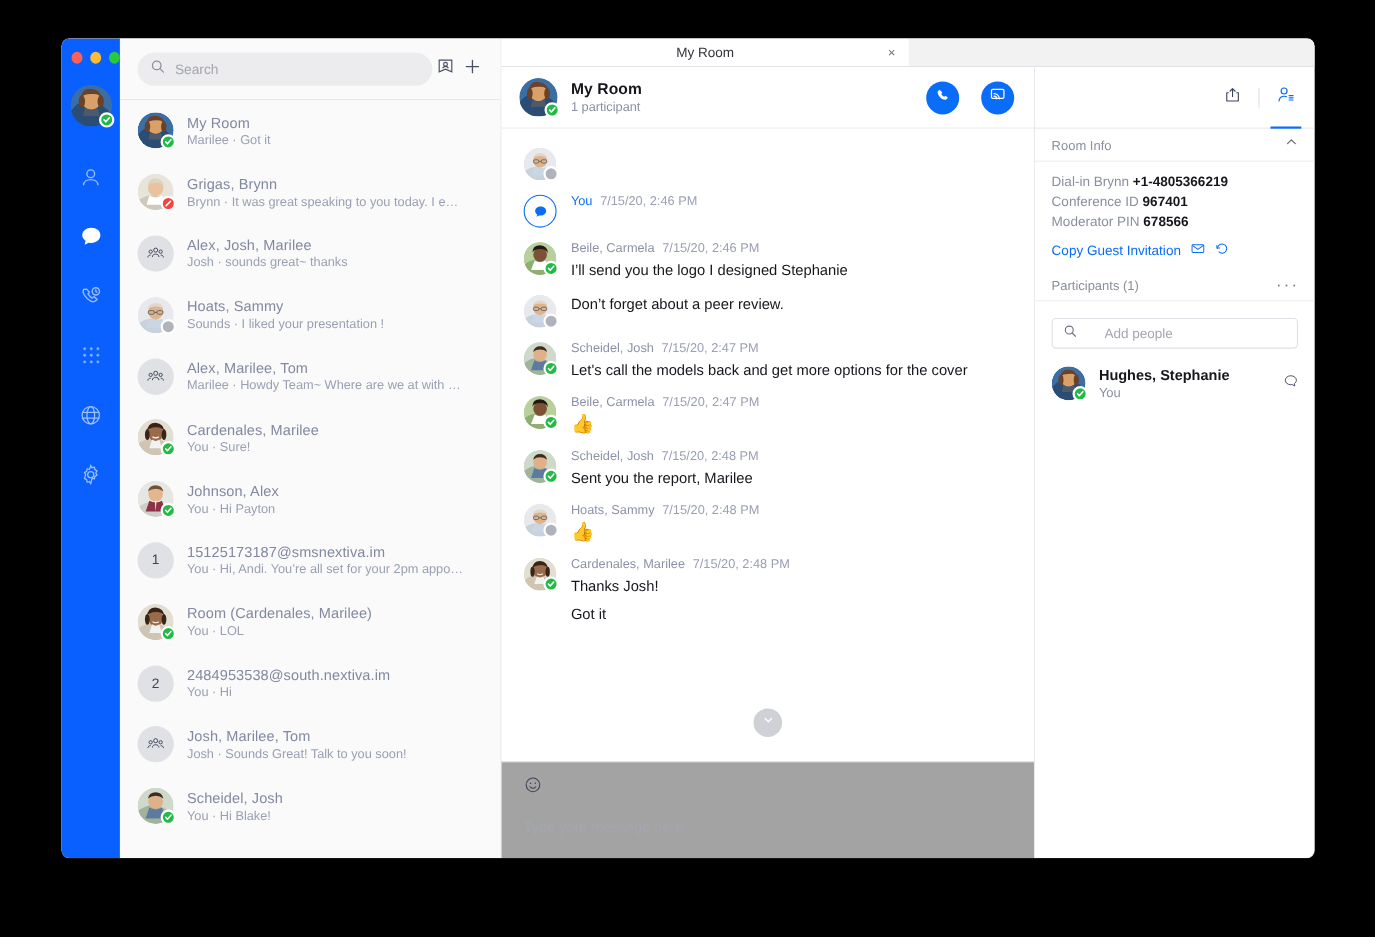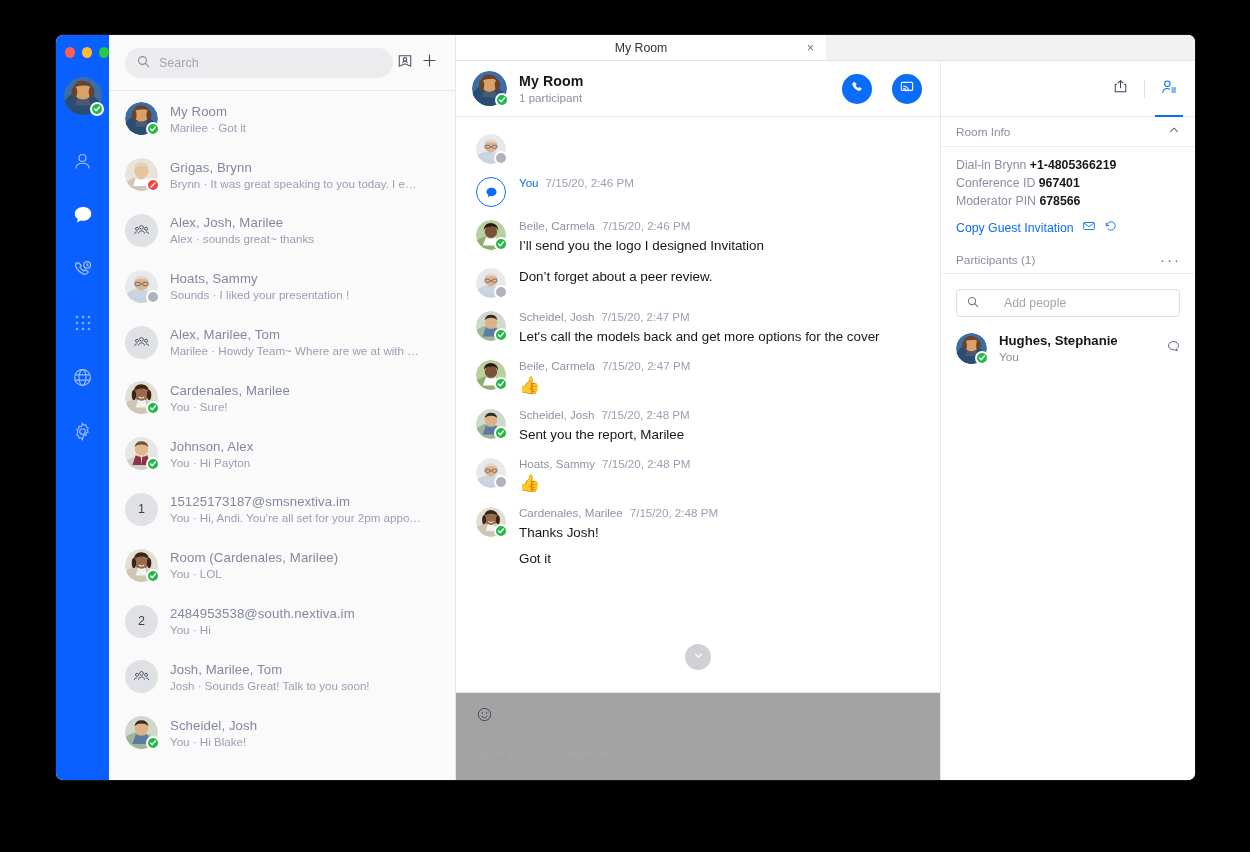--- a/index.html
+++ b/index.html
@@ -474,21 +474,21 @@
                 <path d="M7.8 16.4c0-2.4 1.9-3.7 4.2-3.7s4.2 1.3 4.2 3.7"></path>
       <circle cx="5.6" cy="9.6" r="2.1"></circle>
                 <path d="M2 17c0-2 1.5-3.1 3.6-3.1"></path>
       <circle cx="18.4" cy="9.6" r="2.1"></circle>
                 <path d="M22 17c0-2-1.5-3.1-3.6-3.1"></path>
     </svg>
             </div>
           </div>
     <div class="conv-text">
       <div class="conv-title">Alex, Josh, Marilee</div>
-      <div class="conv-sub">Alex · sounds great~ thanks</div>
+      <div class="conv-sub">Josh · sounds great~ thanks</div>
     </div>
         </div>
         <div class="conv-item">
           <div class="conv-avatar">
             <div class="ava"><svg viewBox="0 0 40 40" width="33" height="33">
                 <defs>
                   <clipPath id="cphoto-sammy33">
                     <circle cx="20" cy="20" r="20"></circle>
                   </clipPath>
                 </defs>
@@ -792,21 +792,21 @@
                 <span class="badge available">
       <svg width="8" height="8" viewBox="0 0 10 10">
                     <path d="M2 5 L4 7.2 L8 2.6" stroke="#fff" stroke-width="1.8" fill="none" stroke-linecap="round" stroke-linejoin="round"></path>
                   </svg>
                 </span>
               </div>
     <div class="msg-body">
       <div class="msg-meta">
         <span class="msg-author">Beile, Carmela</span><span class="msg-time">7/15/20, 2:46 PM</span>
       </div>
-      <div class="msg-text">I’ll send you the logo I designed Invitation</div>
+      <div class="msg-text">I’ll send you the logo I designed Stephanie</div>
 
     </div>
             </div>
             <div class="msg">
               <div class="msg-ava">
                 <div class="ava"><svg viewBox="0 0 40 40" width="30" height="30">
                     <defs>
                       <clipPath id="cphoto-sammy30">
                         <circle cx="20" cy="20" r="20"></circle>
                       </clipPath>

